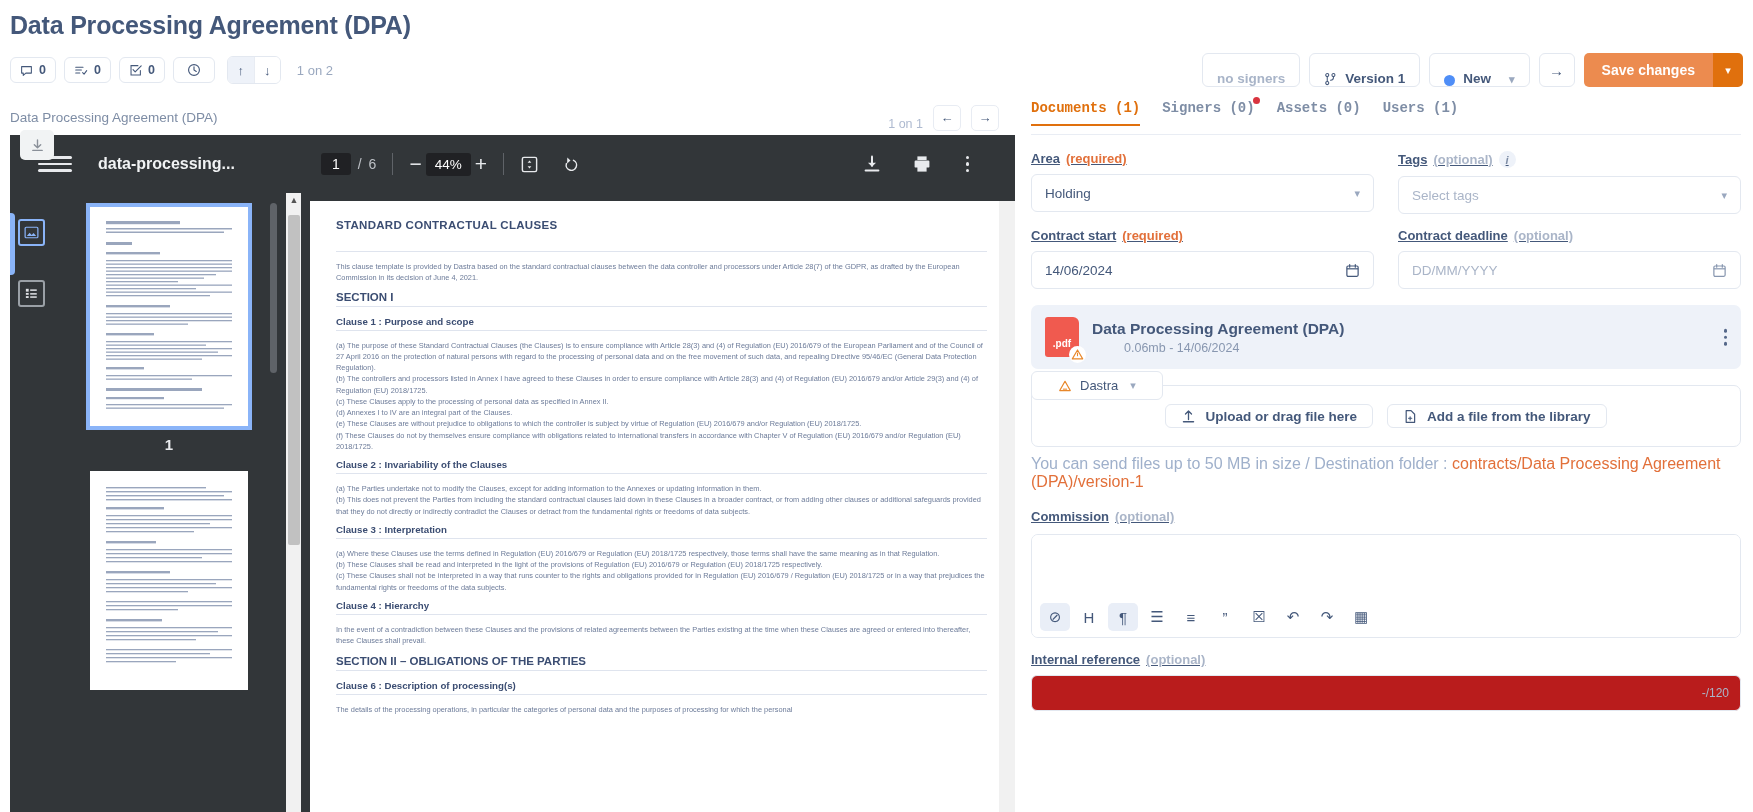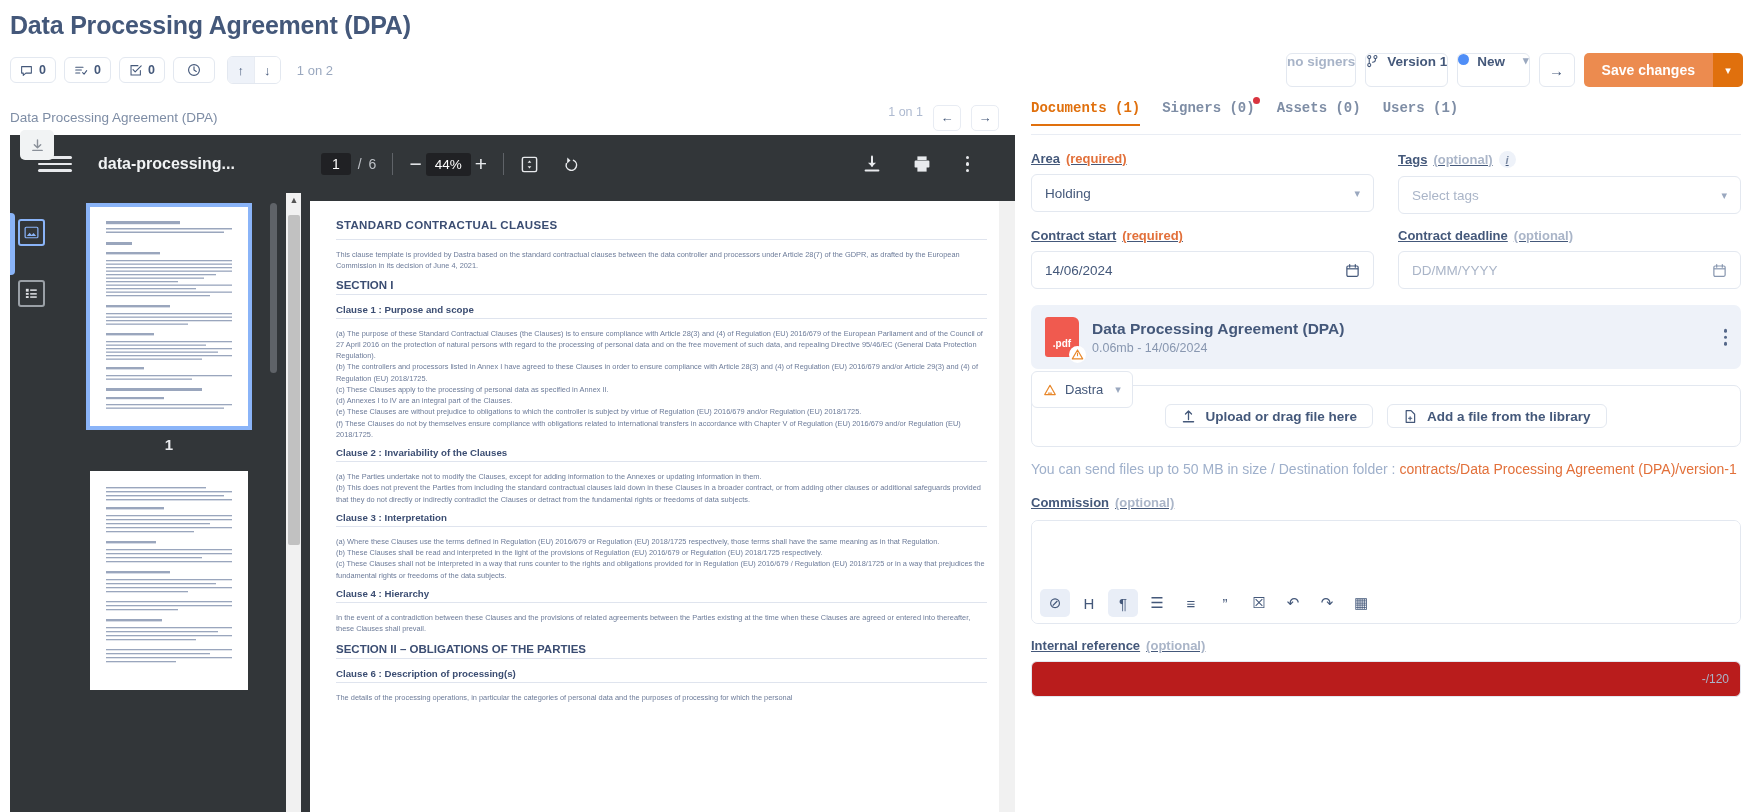--- a/index.html
+++ b/index.html
@@ -30,22 +30,22 @@
   .arrowgroup .ab {
     width: 26px; height: 26px; display: flex; align-items: center; justify-content: center;
     background: #fff; cursor: pointer; font-size: 13px; color: #44587a;
   }
   .arrowgroup .ab.active { background: #eef2f9; }
   .arrowgroup .ab + .ab { border-left: 1px solid #e8ecf3; }
   .counter { font-size: 13px; color: #9aa8bf; margin-left: 8px; }
 
   .hdr-right { position: absolute; right: 10px; top: 53px; display: flex; align-items: center; gap: 9px; }
   .btn-outline {
-    height: 34px; padding: 0 0; border: 1px solid #e3e8f0; border-radius: 6px;
-    background: #fff; display: flex; align-items: flex-start; gap: 8px;
+    height: 34px; padding: 0 14px; border: 1px solid #e3e8f0; border-radius: 6px;
+    background: #fff; display: flex; align-items: flex-end; gap: 8px;
     font-size: 13.5px; font-weight: bold; color: #44587a; cursor: pointer; white-space: nowrap;
   }
   .btn-outline.muted { color: #a8b4c8; font-weight: bold; }
   .dot-blue { width: 11px; height: 11px; border-radius: 50%; background: #4f8ef7; display: inline-block; }
   .chev { color: #9aa8bf; font-size: 11px; margin-left: 10px; }
   .arrow-sq {
     width: 36px; height: 34px; border: 1px solid #e3e8f0; border-radius: 6px; background: #fff;
     display: flex; align-items: center; justify-content: center; cursor: pointer; color: #44587a; font-size: 15px;
   }
   .save-wrap { display: flex; height: 34px; border-radius: 5px; overflow: hidden; }
@@ -61,21 +61,21 @@
   
   .body { flex: 1; display: flex; min-height: 0; }
 
   
   .left { width: 1015px; flex: 0 0 1015px; display: flex; flex-direction: column; min-width: 0; }
   .left-head {
     height: 35px; display: flex; align-items: center; padding: 0 16px 0 10px;
     justify-content: space-between;
   }
   .left-head .name { font-size: 13.5px; color: #7e8da5; }
-  .left-head .nav { display: flex; align-items: flex-start; gap: 10px; }
+  .left-head .nav { display: flex; align-items: flex-end; gap: 10px; }
   .left-head .nav .lbl { font-size: 12.5px; color: #aebad0; }
   .navbtn {
     width: 28px; height: 26px; border: 1px solid #e8ecf3; border-radius: 5px; background: #fff;
     display: flex; align-items: center; justify-content: center; color: #44587a; font-size: 13px; cursor: pointer;
   }
 
   .viewer { flex: 1; background: #0c4a6e; position: relative; min-height: 0; display: flex; flex-direction: column; margin-left: 10px; }
   .pdf-toolbar {
     height: 58px; flex: 0 0 58px; background: #323639; display: flex; align-items: center;
     padding: 0 18px; color: #e8eaed; position: relative;
@@ -110,21 +110,21 @@
   .thumb.sel { outline: 4px solid #8ab4f8; }
   .thumb-label { text-align: center; color: #e8eaed; font-size: 15px; margin-top: 10px; font-weight: bold; }
   .thumbs-scroll { position: absolute; right: 8px; top: 10px; width: 7px; height: 170px; background: #5f6368; border-radius: 4px; }
 
   .pagewrap { flex: 1; background: #323639; position: relative; overflow: hidden; display: flex; }
   .page-scrollbar { width: 16px; flex: 0 0 16px; background: #f1f1f1; position: relative; border-left: 1px solid #323639; }
   .page-scrollbar .thumbv { position: absolute; left: 2px; top: 22px; width: 12px; height: 330px; background: #c1c1c1; border-radius: 2px; }
   .page-scrollbar .arr { position: absolute; left: 0; top: 2px; width: 16px; text-align: center; font-size: 9px; color: #555; }
   .docpage { flex: 1; background: #fff; margin: 8px 0 0 9px; padding: 18px 28px 0 26px; overflow: hidden;
              color: #4a5b7c; position: relative; }
-  .docpage h1 { font-size: 11.5px; font-weight: bold; letter-spacing: .3px; color: #3b4d72; margin-bottom: 8px; }
+  .docpage h1 { font-size: 11.5px; font-weight: bold; letter-spacing: .3px; color: #3b4d72; margin-bottom: 20px; }
   .docpage .rule { border-bottom: 1px solid #dfe4ee; margin: 3px 0 9px; }
   .docpage h2 { font-size: 11.5px; font-weight: bold; color: #3b4d72; margin-bottom: 3px; }
   .docpage h3 { font-size: 9.7px; font-weight: bold; color: #3b4d72; margin-bottom: 2px; }
   .docpage p { font-size: 7.4px; line-height: 1.52; color: #6c7b99; margin-bottom: 7px; }
   .docpage .blk { margin-bottom: 9px; }
   .page-right-scroll { position: absolute; right: 0; top: 0; width: 16px; height: 100%; background: #f1f1f1; }
 
   
   .right { flex: 1; min-width: 0; display: flex; flex-direction: column; padding: 0 12px 0 16px; }
   .tabs { display: flex; gap: 22px; height: 35px; align-items: flex-start; border-bottom: 1px solid #e9edf4; font-family: Liberation Mono, monospace; }
@@ -155,37 +155,37 @@
   .filecard {
     margin-top: 16px; background: #eef2f9; border-radius: 7px; padding: 12px 14px;
     display: flex; align-items: center; gap: 13px; position: relative;
   }
   .pdficon { width: 34px; height: 40px; background: #f05a4f; border-radius: 3px 6px 3px 3px;
              color: #fff; font-size: 10px; font-weight: bold; display: flex; align-items: flex-end;
              justify-content: center; padding-bottom: 8px; position: relative; }
   .pdficon .warn { position: absolute; right: -7px; bottom: -6px; width: 17px; height: 17px; border-radius: 50%;
                    background: #fff; display: flex; align-items: center; justify-content: center; }
   .fc-title { font-size: 15.5px; font-weight: bold; color: #44587a; }
-  .fc-sub { font-size: 12.5px; color: #8897b0; margin-top: 3px; }
+  .fc-sub { font-size: 12.5px; color: #8897b0; margin-top: 3px; margin-left: 32px; }
   .filecard .kebab-d { position: absolute; right: 14px; top: 50%; transform: translateY(-50%);
                        display: flex; flex-direction: column; gap: 3px; cursor: pointer; }
   .filecard .kebab-d i { width: 3.5px; height: 3.5px; border-radius: 50%; background: #55688a; display: block; }
 
   .dropzone { margin-top: 16px; border: 1px solid #e3e8f0; border-radius: 7px; position: relative;
               height: 62px; display: flex; align-items: center; justify-content: center; gap: 14px; }
   .dz-tab {
-    position: absolute; left: -1px; top: -15px; height: 37px; background: #fff;
-    border: 1px solid #e3e8f0; border-radius: 6px; padding: 0 11px;
+    position: absolute; left: -1px; top: -15px; height: 29px; background: #fff;
+    border: 1px solid #e3e8f0; border-radius: 6px; padding: 0 26px;
     display: flex; align-items: center; gap: 8px; font-size: 13px; color: #44587a; cursor: pointer;
   }
   .dz-btn {
     height: 24px; border: 1px solid #e3e8f0; border-radius: 6px; background: #fff; padding: 0 15px;
     display: flex; align-items: center; gap: 9px; font-size: 13.5px; font-weight: bold; color: #44587a; cursor: pointer;
   }
-  .hint { margin-top: 14px; font-size: 14px; color: #9fb0cb; }
+  .hint { margin-top: 8px; font-size: 16px; color: #9fb0cb; }
   .hint .path { color: #e2703a; }
 
   .editor { margin-top: 10px; border: 1px solid #e3e8f0; border-radius: 7px; overflow: hidden; }
   .editor .area { height: 62px; background: #fff; }
   .editor .toolbar { display: flex; align-items: center; gap: 4px; padding: 6px 8px; background: #fff; }
   .ebtn { width: 30px; height: 28px; border-radius: 5px; display: flex; align-items: center; justify-content: center;
           color: #44587a; cursor: pointer; font-size: 15px; }
   .ebtn.on { background: #e9eef7; }
 
   .intref { margin-top: 8px; }

